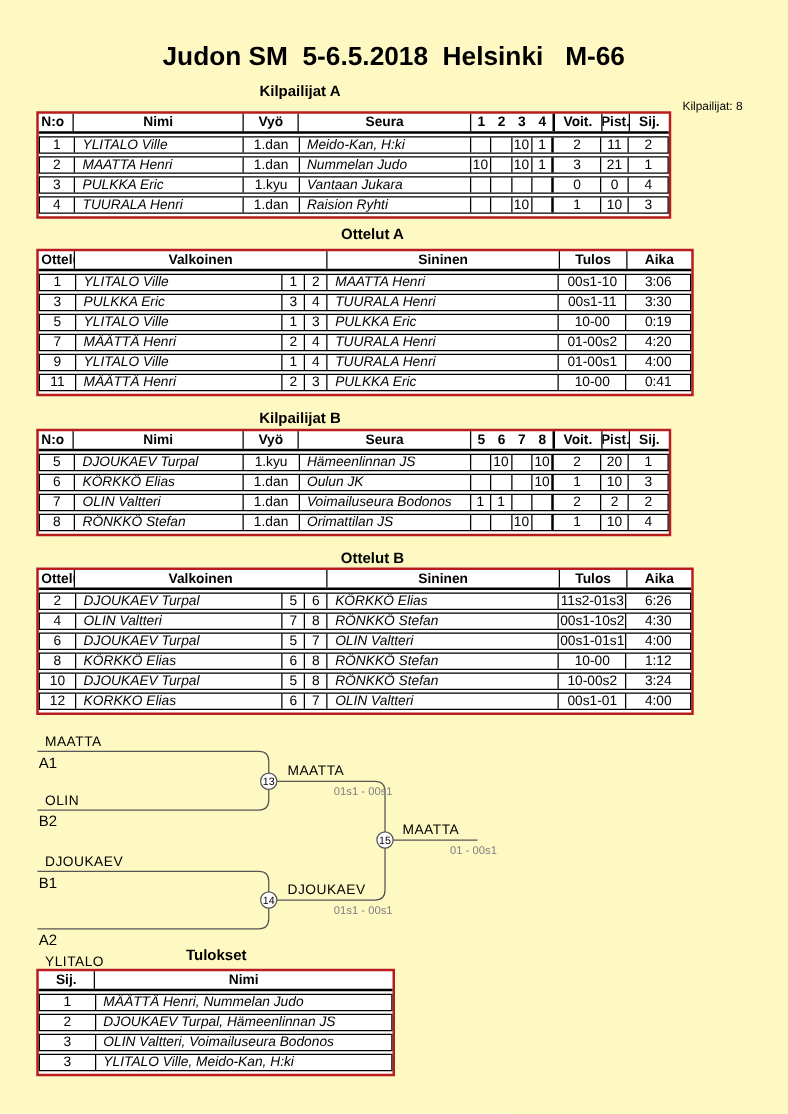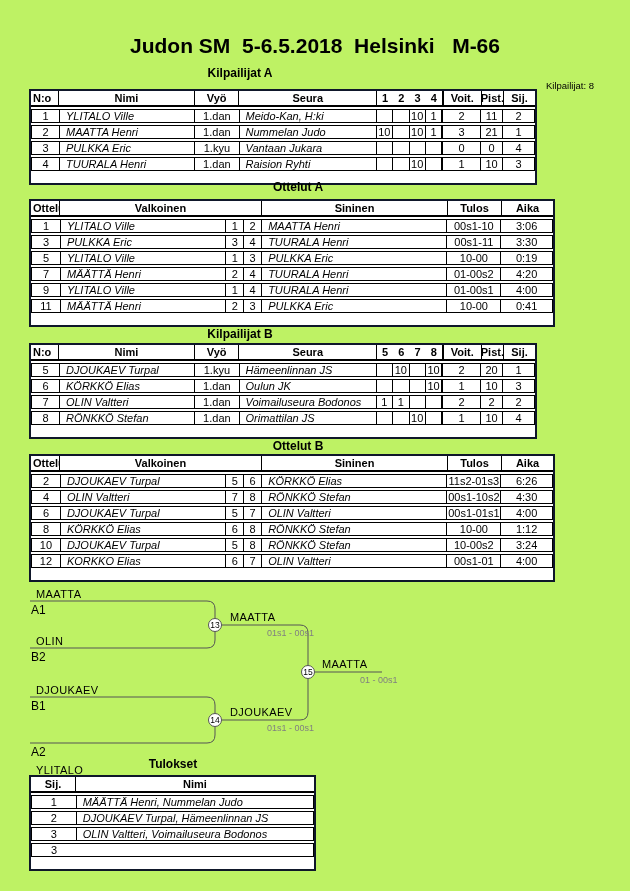--- a/index.html
+++ b/index.html
@@ -1,22 +1,22 @@
 <!DOCTYPE html>
 <html><head>
 <meta charset="utf-8">
 <style>
   html,body{margin:0;padding:0;background:#fff;}
-  .page{position:relative;width:630px;height:891px;background:#bef264;overflow:hidden;
+  .page{position:relative;width:630px;height:891px;background:#fef9c3;overflow:hidden;
         font-family:"Liberation Sans",sans-serif;color:#000;}
   .doc-title{position:absolute;left:0;top:34px;width:630px;text-align:center;
              font-size:21px;font-weight:bold;white-space:pre;}
   .sec{position:absolute;width:200px;text-align:center;font-size:12px;font-weight:bold;}
   .note{position:absolute;left:546px;top:80px;font-size:9.5px;}
-  .tbl{position:absolute;background:#fff;border:2px solid #0f172a;box-sizing:border-box;padding-bottom:12px;}
+  .tbl{position:absolute;background:#fff;border:2px solid #b91c1c;box-sizing:border-box;padding-bottom:2px;}
   .hd{display:flex;height:14px;font-size:11px;font-weight:bold;border-bottom:2px solid #000;box-sizing:content-box;}
   .tr{display:flex;height:14px;font-size:11px;border:1px solid #000;box-sizing:border-box;margin-top:2px;}
   .c{box-sizing:border-box;height:100%;display:flex;align-items:center;justify-content:center;
      overflow:hidden;white-space:nowrap;border-left:1px solid #000;line-height:12px;}
   .c:first-child{border-left:none;}
   .c.l{justify-content:flex-start;padding-left:6px;font-style:italic;}
   .c.hl{justify-content:flex-start;padding-left:2px;}
   .c.th{border-left-width:2px;}
   
   .t-comp{width:508px;}
@@ -363,16 +363,17 @@
     <div class="tr">
       <div class="c r1">2</div>
       <div class="c r2 l">DJOUKAEV Turpal, Hämeenlinnan JS</div>
     </div>
     <div class="tr">
       <div class="c r1">3</div>
       <div class="c r2 l">OLIN Valtteri, Voimailuseura Bodonos</div>
     </div>
     <div class="tr">
       <div class="c r1">3</div>
+      <div class="c r2 l">YLITALO Ville, Meido-Kan, H:ki</div>
     </div>
   </div>
 
 </div>
 
 </body></html>

